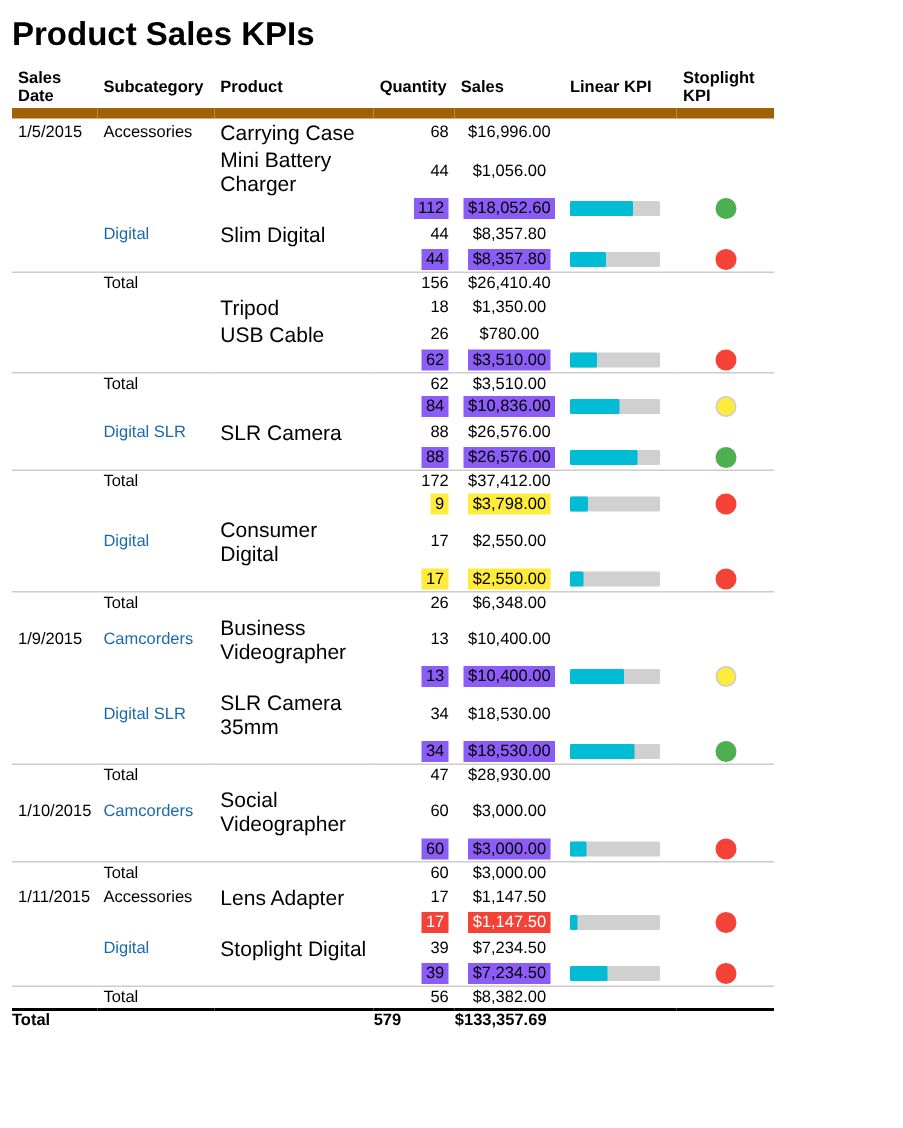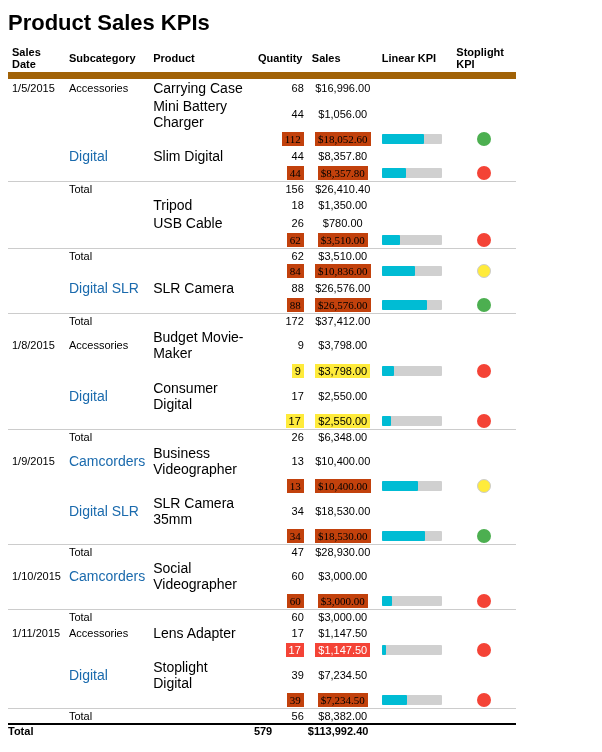--- a/index.html
+++ b/index.html
@@ -34,38 +34,37 @@
     }
     th.num, td.num {
       text-align: left;
     }
     tbody tr td {
       padding: 1px 4px;
       font-size: 11px;
       color: #000;
     }
     .date-cell { color: #000; font-size: 11px; }
-    .subcat-cell { color: #1a6aad; font-size: 14px; }
+    .subcat-cell { color: #1a6aad; font-size: 11px; }
     .product-cell { font-size: 14px; }
     .qty-cell { text-align: right; font-size: 11px; }
     .sales-cell { text-align: center; font-size: 11px; }
 
     .subtotal-row td {
       border-top: 1px solid #ccc;
     }
     .grand-total-row td {
       border-top: 2px solid #000;
       font-weight: bold;
     }
 
     .highlight-cyan {
-      background-color: #c2410c;
+      background-color: #8b5cf6;
       color: #000;
       padding: 1px 3px;
-      font-family: Liberation Serif, serif;
     }
     .highlight-yellow {
       background-color: #ffeb3b;
       color: #000;
       padding: 1px 3px;
     }
     .highlight-red {
       background-color: #f44336;
       color: #fff;
       padding: 1px 3px;
@@ -267,29 +266,20 @@
         <tr class="subtotal-row">
           <td class="date-cell"></td>
           <td>Total</td>
           <td class="product-cell"></td>
           <td class="qty-cell">172</td>
           <td class="sales-cell">$37,412.00</td>
           <td class="linear-kpi"></td>
           <td class="stoplight-cell"></td>
         </tr>
         <tr>
-          <td class="date-cell">1/8/2015</td>
-          <td>Accessories</td>
-          <td class="product-cell">Budget Movie-Maker</td>
-          <td class="qty-cell">9</td>
-          <td class="sales-cell">$3,798.00</td>
-          <td class="linear-kpi"></td>
-          <td class="stoplight-cell"></td>
-        </tr>
-        <tr>
           <td class="date-cell"></td>
           <td></td>
           <td class="product-cell"></td>
           <td class="qty-cell"><span class="highlight-yellow">9</span></td>
           <td class="sales-cell"><span class="highlight-yellow">$3,798.00</span></td>
           <td class="linear-kpi">
             <div class="kpi-bar-wrapper">
               <div class="kpi-bar-fill" style="width: 20%;"></div>
             </div>
           </td>
@@ -463,19 +453,19 @@
           <td class="linear-kpi"></td>
           <td class="stoplight-cell"></td>
         </tr>
       </tbody>
     <tfoot>
       <tr class="grand-total-row">
         <td>Total</td>
         <td></td>
         <td></td>
         <td class="num">579</td>
-        <td class="num">$113,992.40</td>
+        <td class="num">$133,357.69</td>
         <td></td>
         <td></td>
       </tr>
     </tfoot>
   </table>
 </div>
 
 </body></html>

